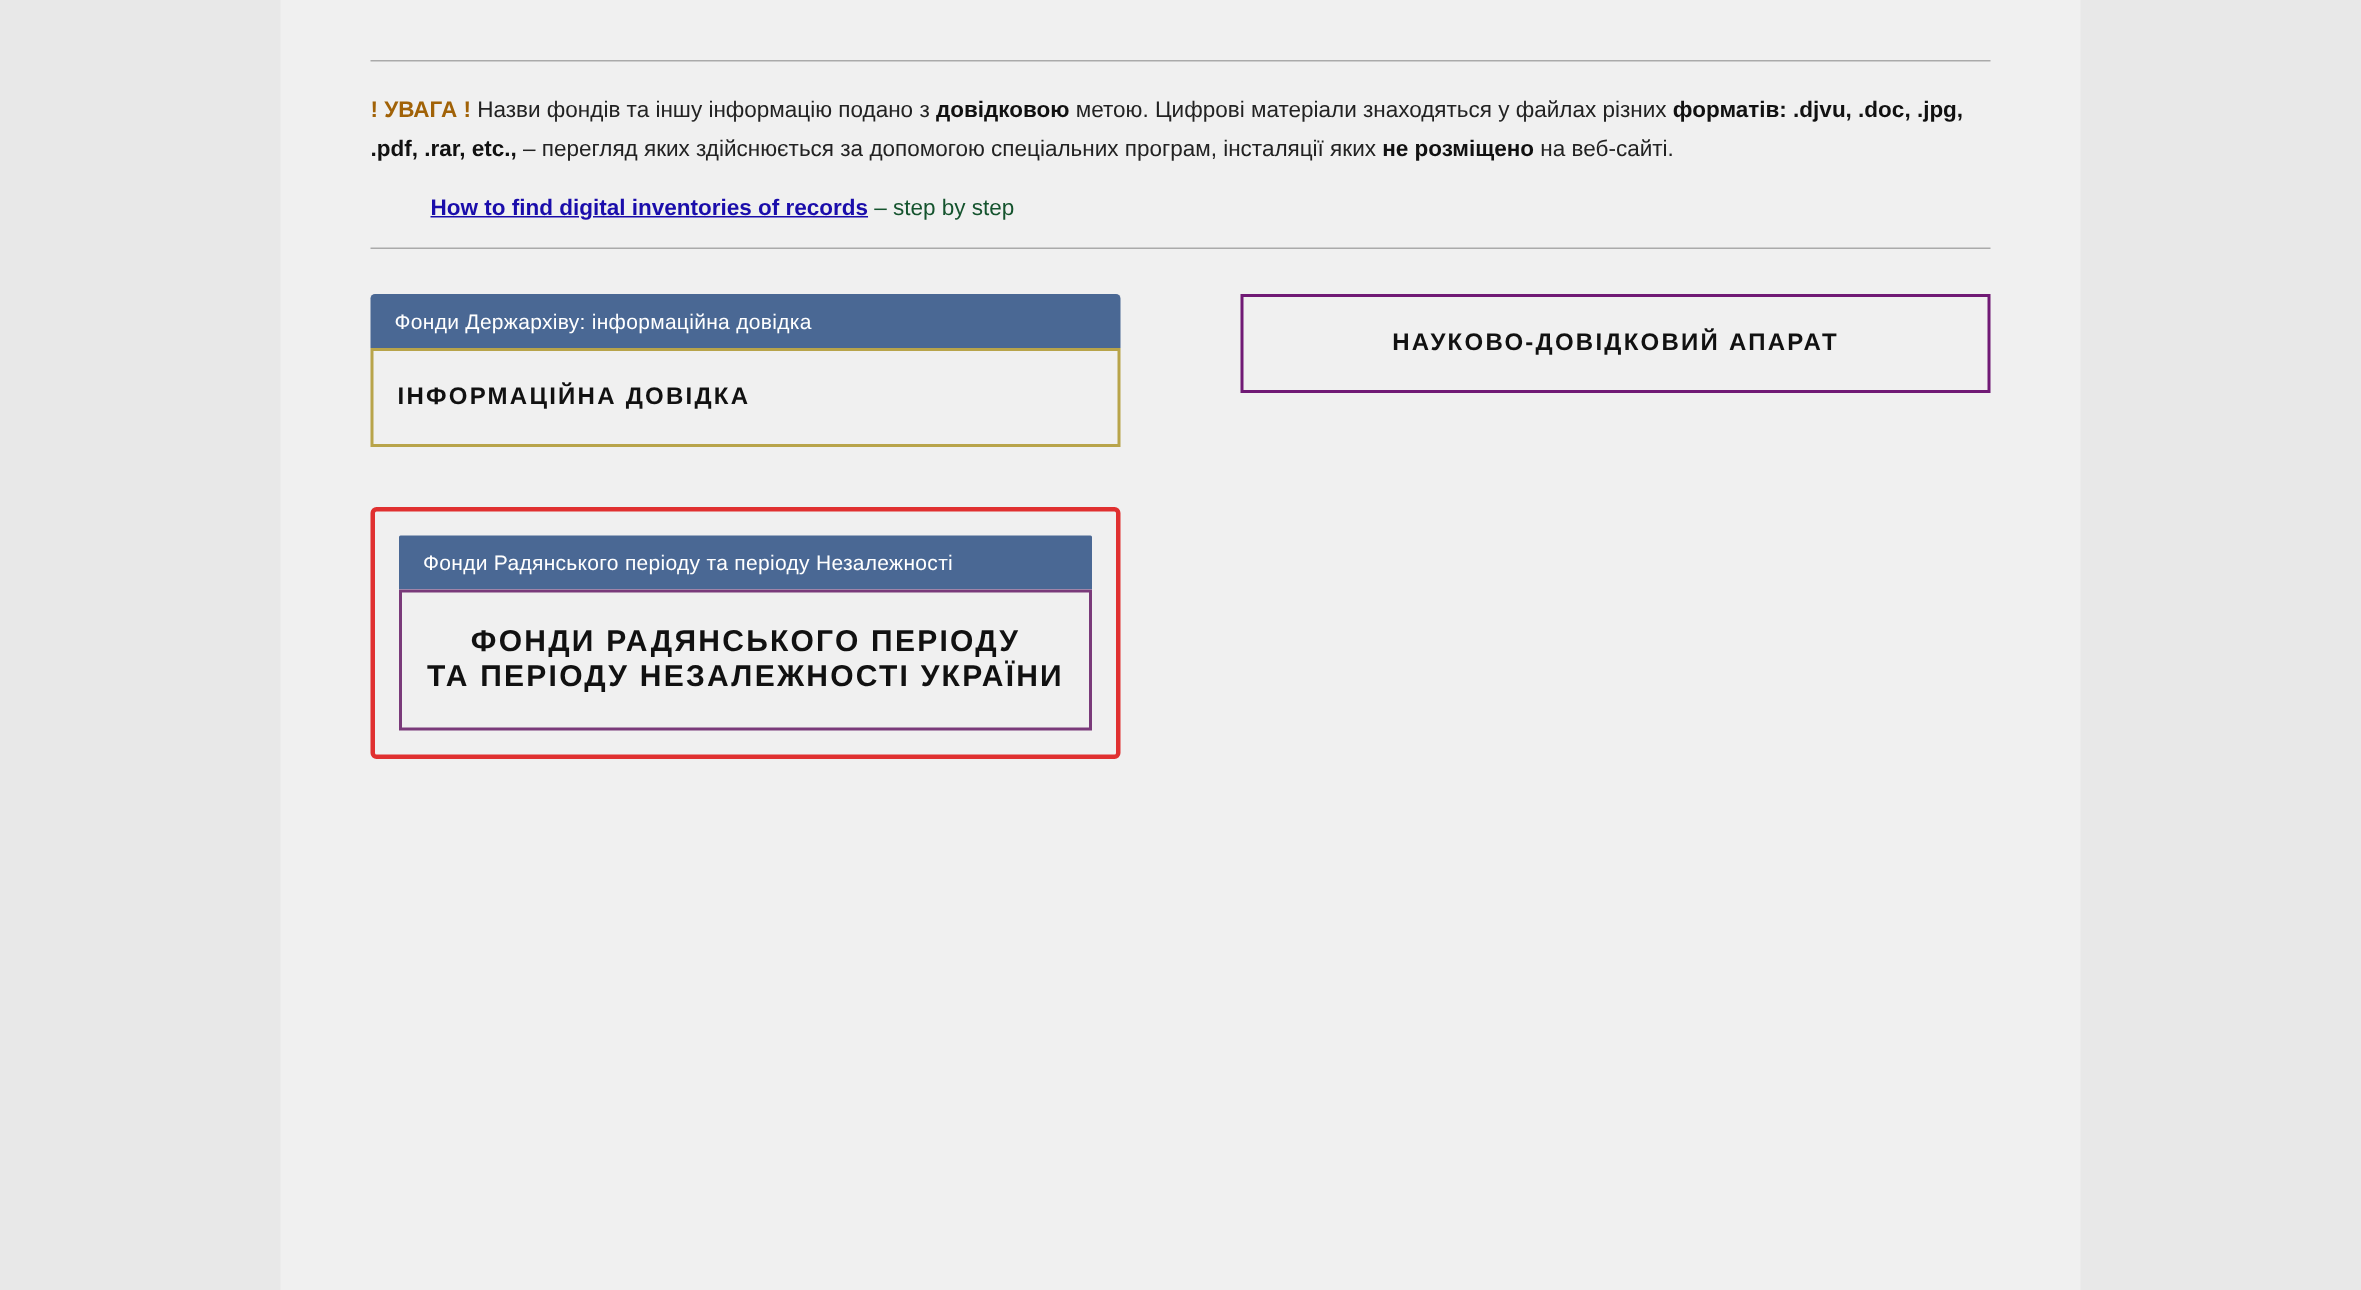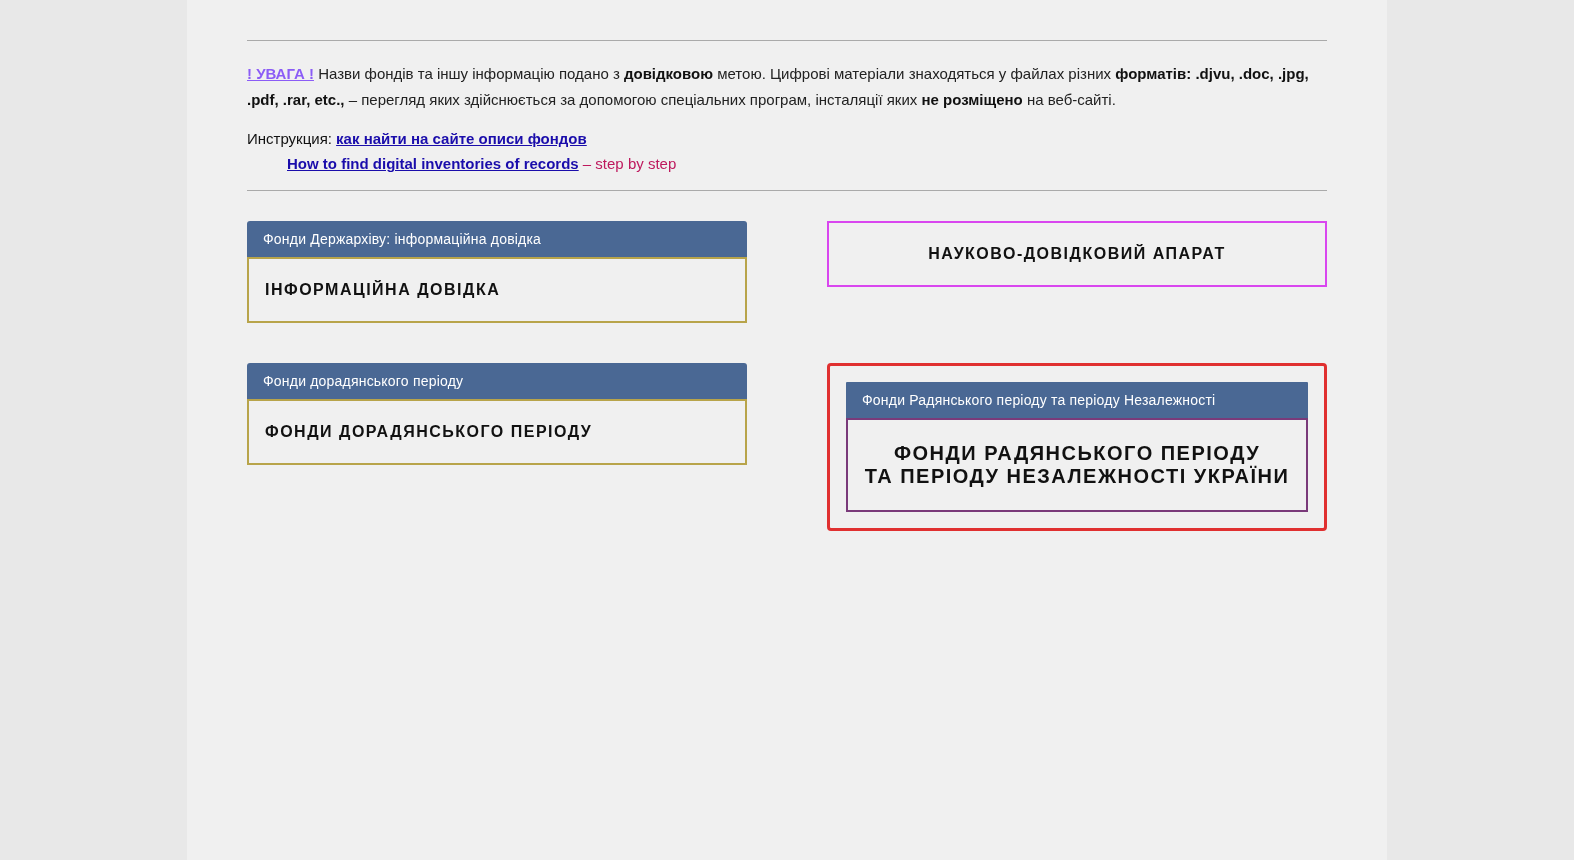--- a/index.html
+++ b/index.html
@@ -26,23 +26,22 @@
     .divider {
       border: none;
       border-top: 1px solid #aaa;
       margin: 10px 0 20px 0;
     }
     .notice-section {
       margin-bottom: 18px;
       line-height: 1.7;
     }
     .notice-exclamation {
-      color: #8b5cf6;
+      color: #a16207;
       font-weight: bold;
-      text-decoration: underline;
     }
     .bold-dark {
       font-weight: bold;
       color: #111;
     }
     .instruction-link {
       color: #1a0dab;
       text-decoration: underline;
       cursor: pointer;
       font-weight: bold;
@@ -55,21 +54,21 @@
       margin-bottom: 8px;
     }
     .how-to-link {
       color: #1a0dab;
       text-decoration: underline;
       cursor: pointer;
       font-weight: bold;
       margin-left: 40px;
     }
     .step-text {
-      color: #be185d;
+      color: #14532d;
       font-size: 15px;
     }
     .divider2 {
       border: none;
       border-top: 1px solid #aaa;
       margin: 18px 0 30px 0;
     }
     .buttons-grid {
       display: grid;
       grid-template-columns: 1fr 1fr;
@@ -95,21 +94,21 @@
       font-weight: bold;
       letter-spacing: 1.5px;
       color: #111;
       padding: 22px 16px;
       text-align: center;
       cursor: pointer;
       margin-top: 0;
     }
     .btn-main-blue {
       background: #f0f0f0;
-      border: 2px solid #d946ef;
+      border: 2px solid #701a75;
       font-size: 16px;
       font-weight: bold;
       letter-spacing: 1.5px;
       color: #111;
       padding: 22px 16px;
       text-align: center;
       cursor: pointer;
     }
     .btn-main-gold {
       background: #f0f0f0;
@@ -152,45 +151,38 @@
   <hr class="divider">
 
   <div class="notice-section">
     <p>
       <span class="notice-exclamation">! УВАГА !</span>
       <span>  Назви фондів та іншу інформацію подано з </span><span class="bold-dark">довідковою</span><span> метою. Цифрові матеріали знаходяться у файлах різних </span><span class="bold-dark">форматів: .djvu, .doc, .jpg, .pdf, .rar, etc.,</span><span> – перегляд яких здійснюється за допомогою спеціальних програм, інсталяції яких </span><span class="bold-dark">не розміщено</span><span> на веб-сайті.</span>
     </p>
   </div>
 
 
-  <div class="instruction-line">
-    <span>Инструкция: </span><a class="instruction-link" href="#">как найти на сайте описи фондов</a>
-  </div>
 
   <div class="how-to-line">
     <a class="how-to-link" href="#">How to find digital inventories of records</a><span class="step-text"> – step by step</span>
   </div>
 
   <hr class="divider2">
 
   <div class="buttons-grid">
 
     <div class="button-group">
       <div class="btn-header">Фонди Держархіву: інформаційна довідка</div>
       <div class="btn-main btn-main-gold">ІНФОРМАЦІЙНА ДОВІДКА</div>
     </div>
 
     <div class="button-group">
       <div class="btn-main btn-main-blue">НАУКОВО-ДОВІДКОВИЙ АПАРАТ</div>
     </div>
 
-    <div class="button-group">
-      <div class="btn-header">Фонди дорадянського періоду</div>
-      <div class="btn-main btn-main-gold">ФОНДИ ДОРАДЯНСЬКОГО ПЕРІОДУ</div>
-    </div>
 
     <div class="group-wrapper-red">
       <div class="button-group">
         <div class="btn-header">Фонди Радянського періоду та періоду Незалежності</div>
         <div class="btn-main btn-main-purple" style="white-space: pre-line;">ФОНДИ РАДЯНСЬКОГО ПЕРІОДУ
 ТА ПЕРІОДУ НЕЗАЛЕЖНОСТІ УКРАЇНИ</div>
       </div>
     </div>
 
   </div>

